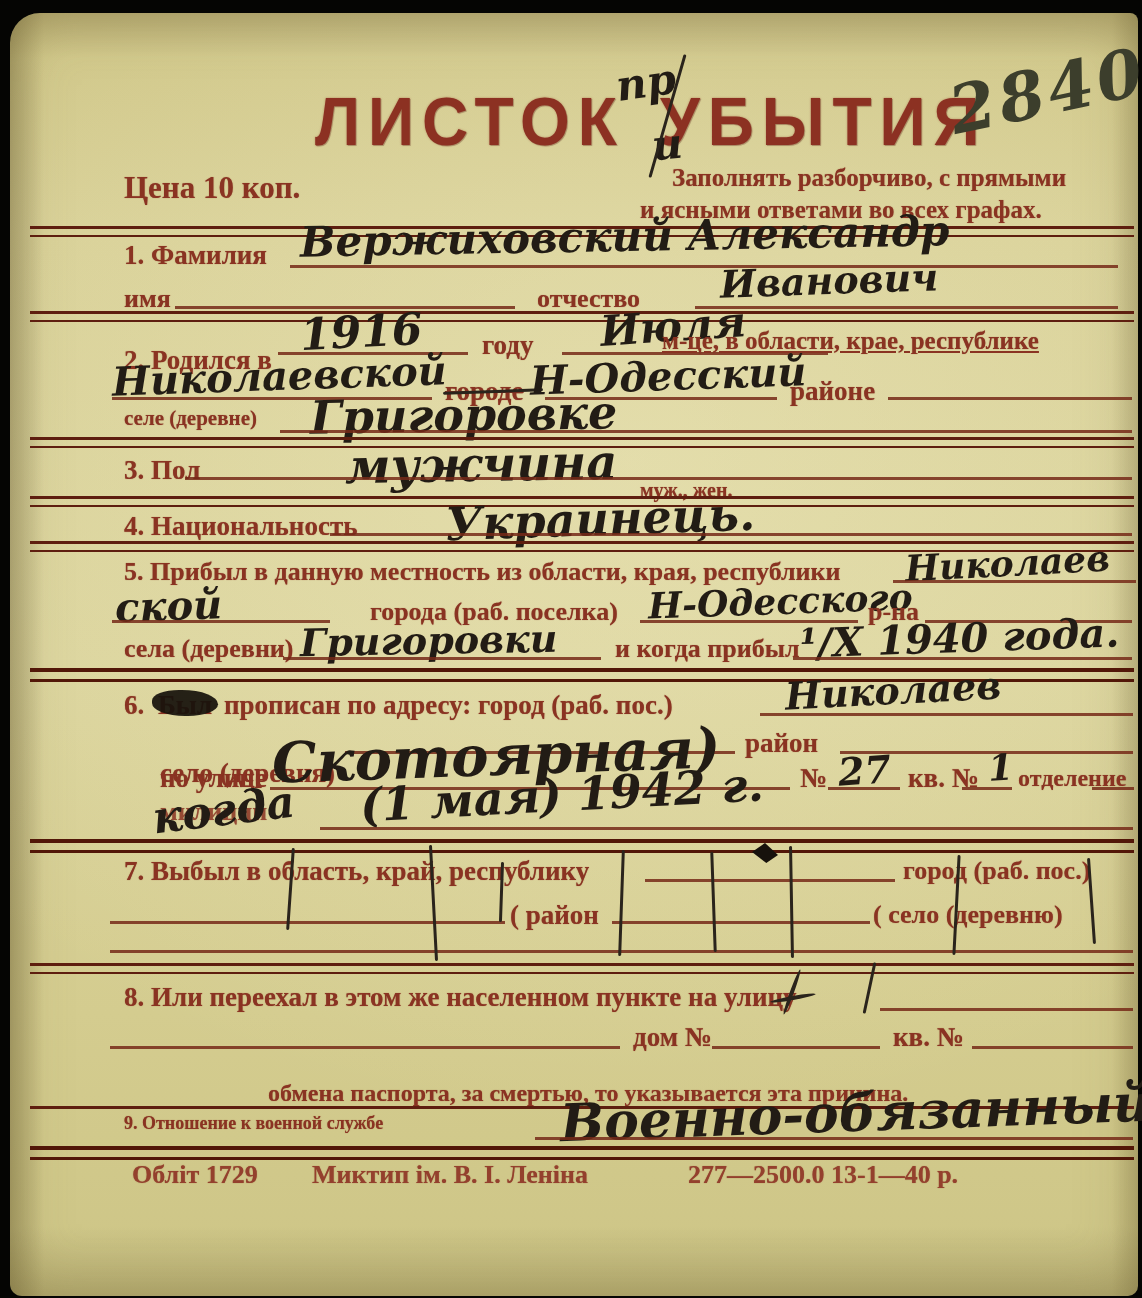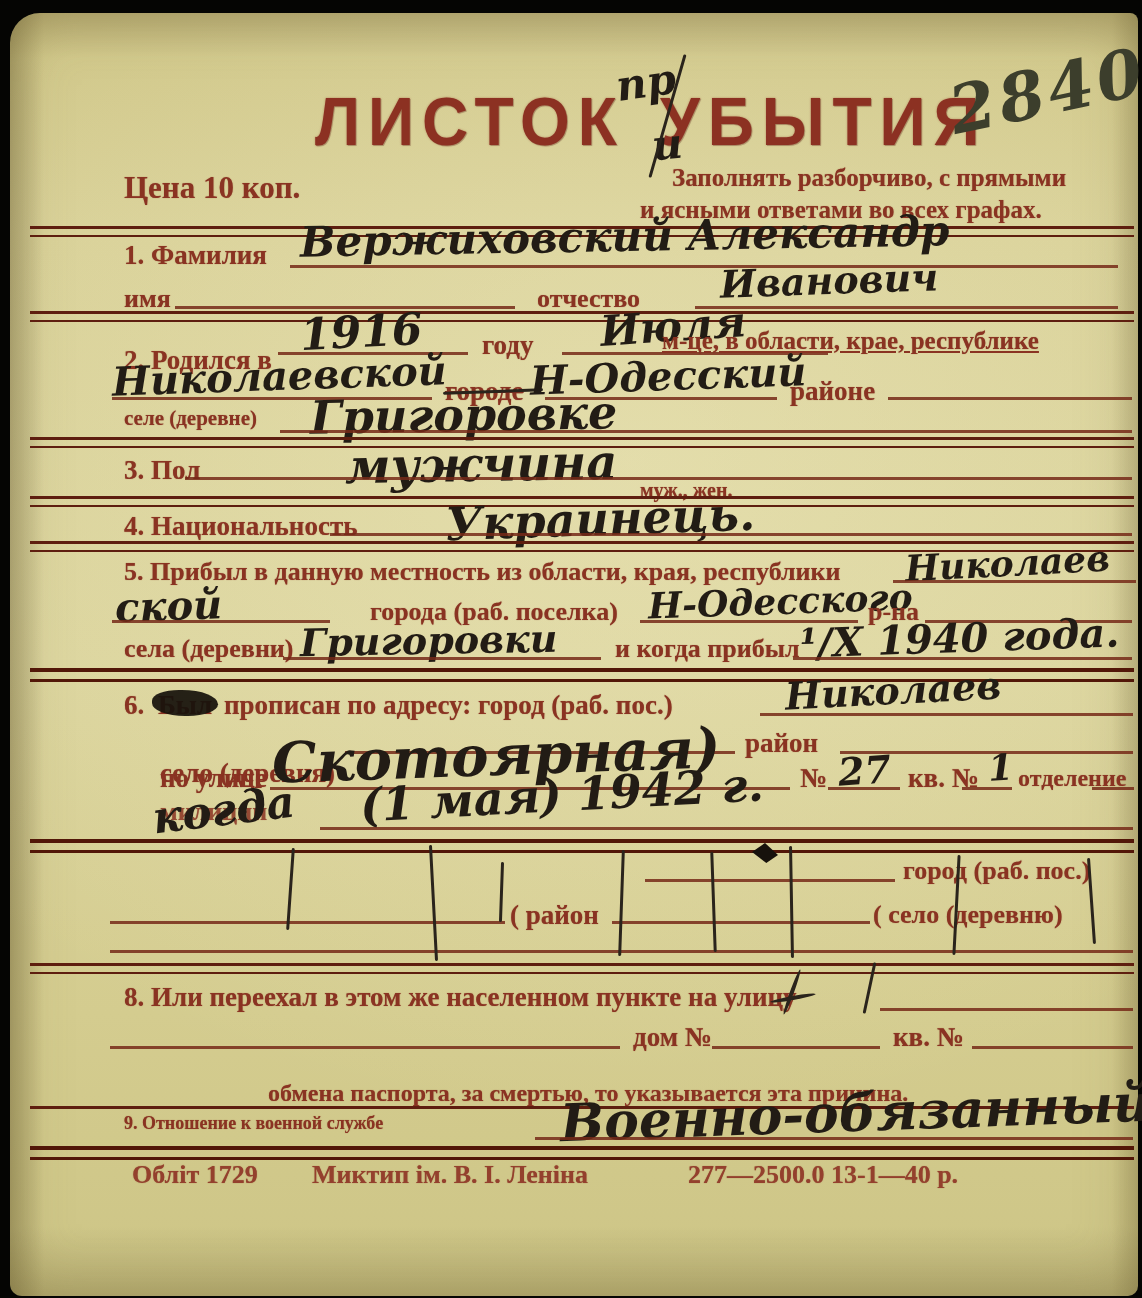--- a/index.html
+++ b/index.html
@@ -125,20 +125,21 @@
   <div class="ul" style="left:270px;top:787px;width:520px;"></div>
   <div class="ul" style="left:828px;top:787px;width:72px;"></div>
   <div class="ul" style="left:962px;top:787px;width:50px;"></div>
   <div class="ul" style="left:1092px;top:787px;width:42px;"></div>
   <div class="pr" style="left:160px;top:797px;font-size:26px;opacity:.85;">милиции</div>
   <div class="hw" style="left:152px;top:784px;font-size:44px;transform:rotate(-7deg);">когда</div>
   <div class="hw" style="left:360px;top:768px;font-size:46px;transform:rotate(-3deg);">(1 мая) 1942 г.</div>
   <div class="ul" style="left:320px;top:827px;width:813px;"></div>
   <div class="dblh" style="left:30px;top:839px;width:1104px;"></div>
 
+  <div class="pr" style="left:124px;top:856px;font-size:27px;">7. Выбыл в область, край, республику</div>
   <div class="ul" style="left:645px;top:879px;width:250px;"></div>
   <div class="pr" style="left:903px;top:856px;font-size:26px;">город (раб. пос.)</div>
   <div class="pr" style="left:510px;top:900px;font-size:27px;">( район</div>
   <div class="pr" style="left:873px;top:900px;font-size:26px;">( село (деревню)</div>
   <div class="ul" style="left:110px;top:921px;width:395px;"></div>
   <div class="ul" style="left:612px;top:921px;width:258px;"></div>
   <div class="ul" style="left:110px;top:950px;width:1023px;"></div>
   <div class="blot" style="left:752px;top:843px;width:26px;height:20px;clip-path:polygon(50% 0,100% 60%,55% 100%,0 45%);"></div>
   <div class="stroke" style="left:289px;top:848px;height:82px;transform:rotate(4deg);"></div>
   <div class="stroke" style="left:432px;top:845px;height:116px;transform:rotate(-3deg);"></div>

